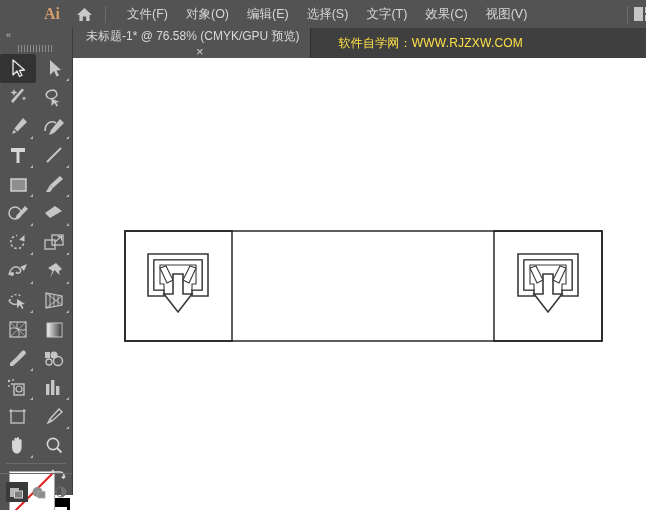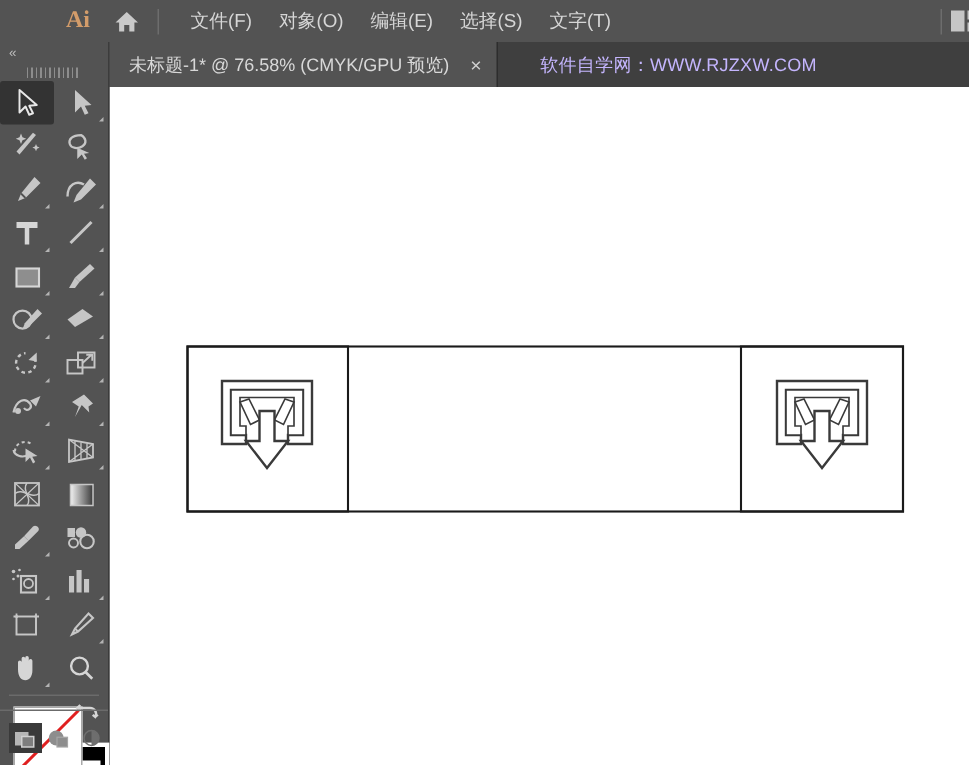--- a/index.html
+++ b/index.html
@@ -37,27 +37,27 @@
   .ws-block-s{width:13px;height:6px;background:#c6c6c6;}
   .chev{color:#d6d6d6;font-size:10px;}
 
   
   .tabbar{
     position:absolute;left:72px;top:28px;width:574px;height:30px;
     background:#3f3f3f;display:flex;align-items:stretch;
   }
   .doc-tab{
     background:#535353;display:flex;align-items:center;padding:0 10px 0 14px;
-    height:30px;border-right:1px solid #2d2d2d;
+    height:30px;border-right:1px solid #2d2d2d;flex-direction:column;
   }
   .doc-tab-label{color:#d8d8d8;font-size:12px;white-space:nowrap;}
   .doc-tab-close{color:#d0d0d0;font-size:13px;margin-left:14px;line-height:1;}
   .watermark{
     display:flex;align-items:center;padding-left:28px;
-    color:#c4b5fd;font-size:12px;white-space:nowrap;letter-spacing:0.2px;
+    color:#fde047;font-size:12px;white-space:nowrap;letter-spacing:0.2px;
   }
 
   
   .canvas-area{
     position:absolute;left:72px;top:58px;width:574px;height:452px;
     background:#ffffff;overflow:hidden;
   }
   .artwork{position:absolute;left:52px;top:172px;}
 
   
@@ -131,20 +131,22 @@
         <path d="M8.5 1 L16 8 L13.6 8 L13.6 14 L10.2 14 L10.2 9.6 L6.8 9.6 L6.8 14 L3.4 14 L3.4 8 L1 8 Z" fill="#c9c9c9"></path>
       </svg>
     </div>
     <div class="vsep"></div>
     <div class="menu-items">
       <div class="menu-item">文件(F)</div>
       <div class="menu-item">对象(O)</div>
       <div class="menu-item">编辑(E)</div>
       <div class="menu-item">选择(S)</div>
       <div class="menu-item">文字(T)</div>
+      <div class="menu-item">效果(C)</div>
+      <div class="menu-item">视图(V)</div>
     </div>
     <div class="menu-right">
       <div class="vsep"></div>
       <div class="ws-icon">
         <div class="ws-block-l"></div>
         <div class="ws-block-col">
           <div class="ws-block-s"></div>
           <div class="ws-block-s"></div>
         </div>
       </div>

